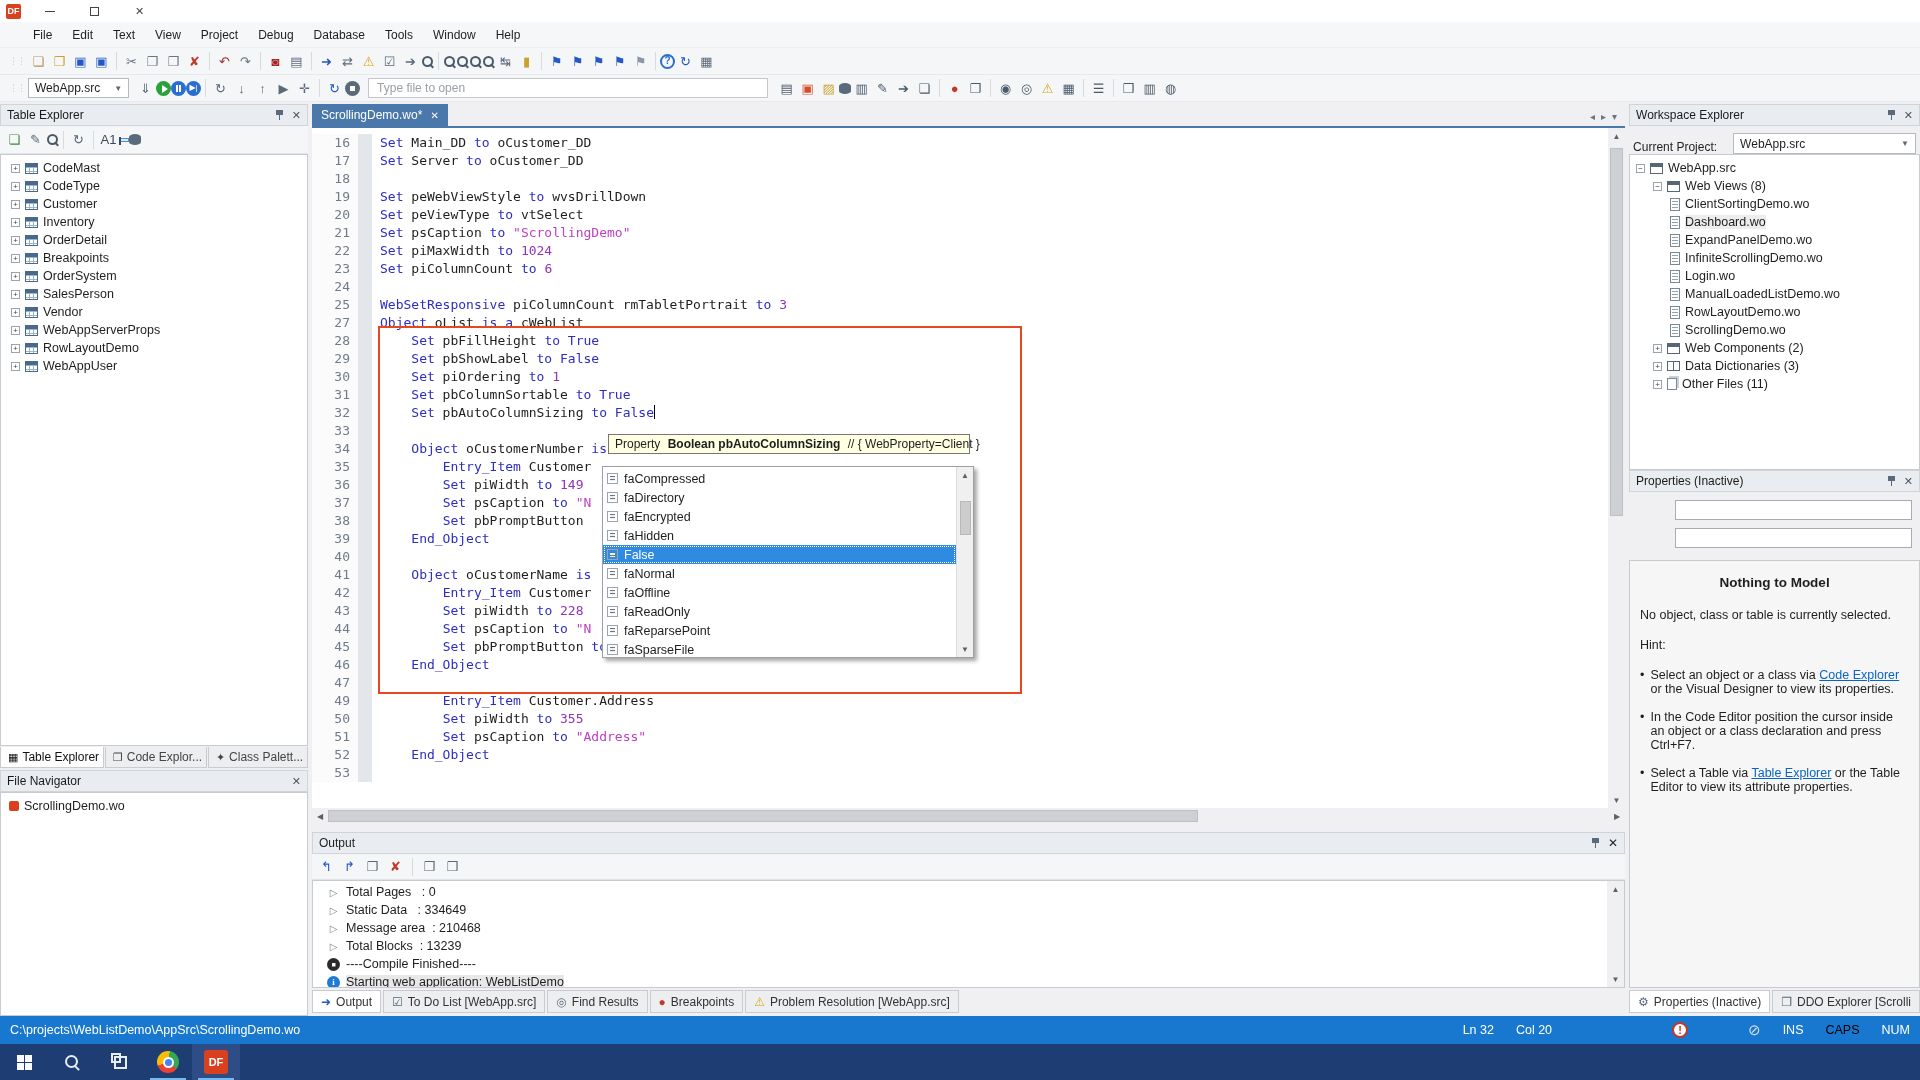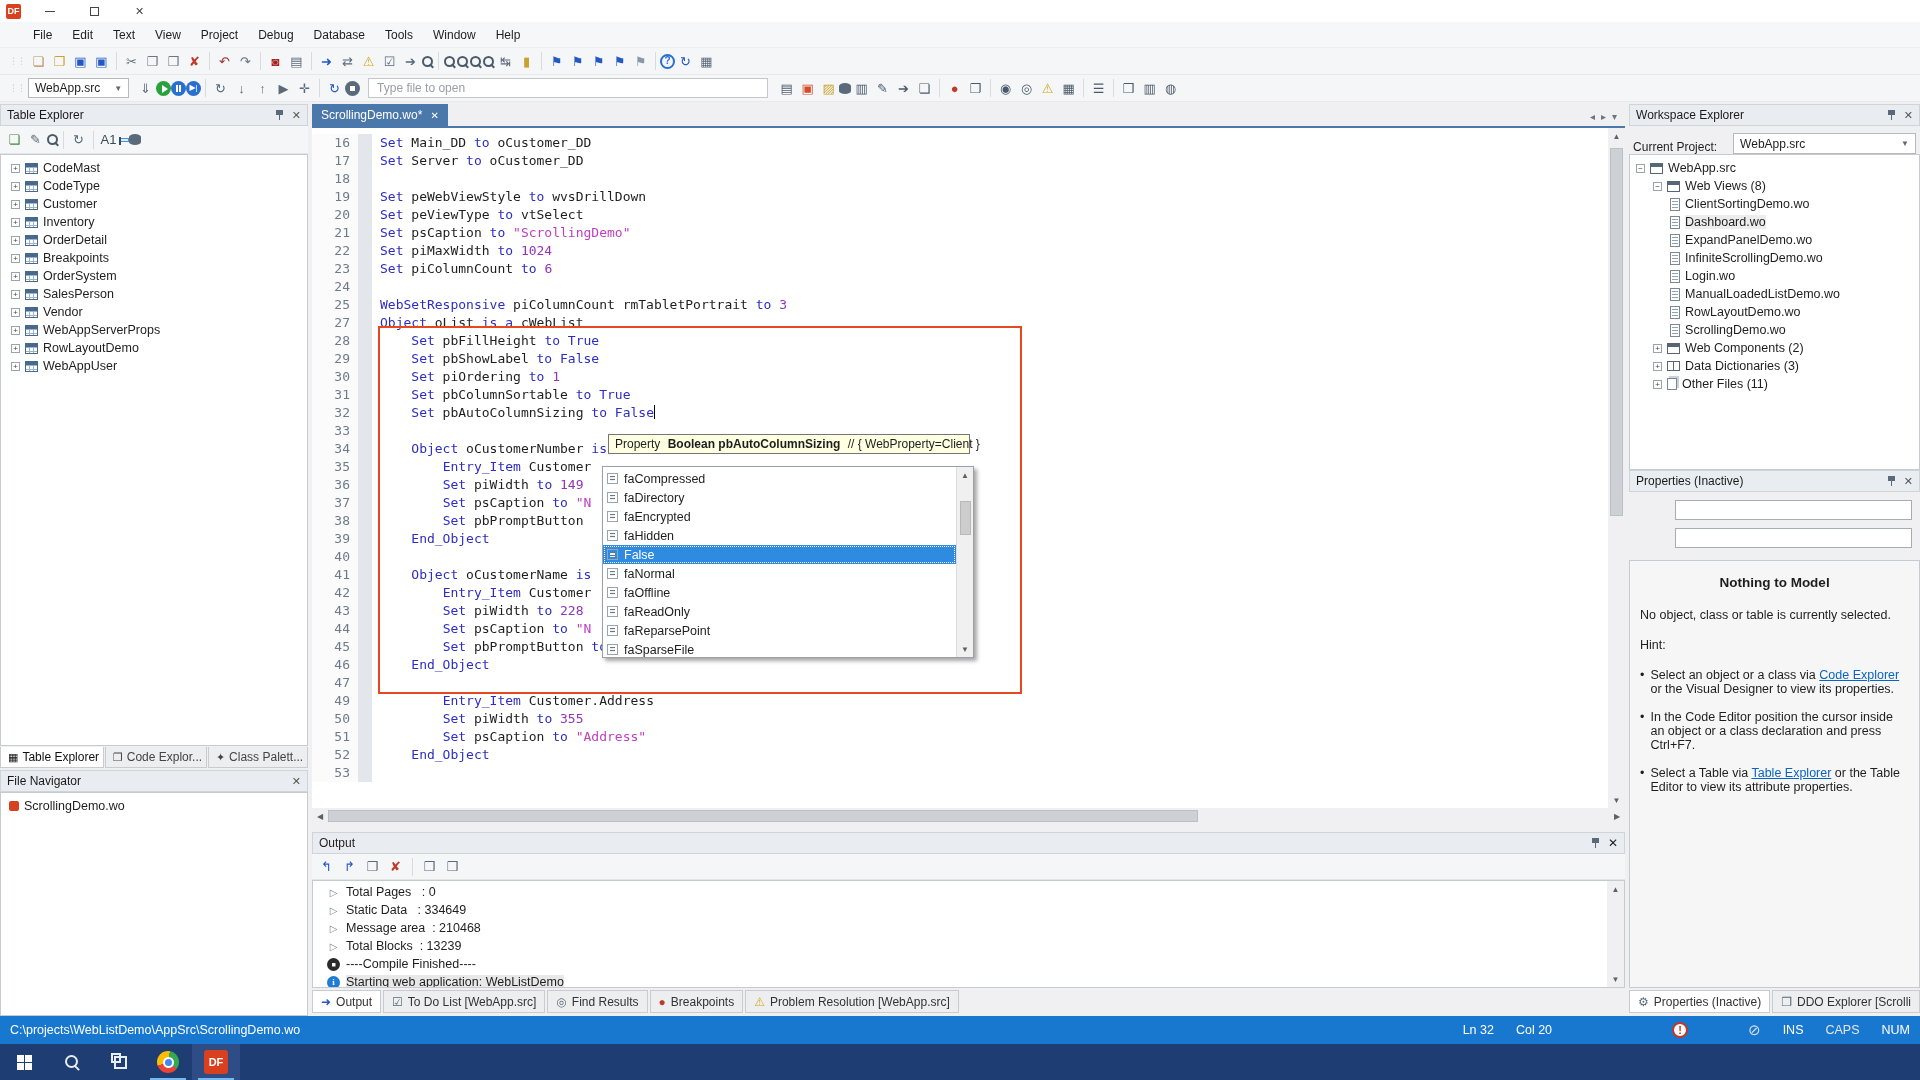--- a/index.html
+++ b/index.html
@@ -143,21 +143,21 @@
   .pinfo h3 { font-size:13.5px; text-align:center; margin-bottom:18px; }
   .pinfo p { font-size:12.5px; margin-bottom:16px; }
   .hintrow { display:flex; gap:6px; font-size:12.5px; margin-bottom:14px; }
   .hintrow .b { flex:none; }
   .link { color:#0a64c8; text-decoration:underline; }
 
   
   .statusbar { height:28px; background:#1878cf; color:#fff; display:flex; align-items:center; padding:0 10px; font-size:12.5px; }
   .statusbar .path { flex:1; }
   .sb-it { margin-left:22px; }
-  .sb-caps { color:#e5e5e5; }
+  .sb-caps { color:#000000; }
   .sb-alert { width:16px; height:16px; border-radius:50%; background:#fff; border:2px solid #c0392b; color:#c0392b;
               font-weight:bold; font-size:11px; display:flex; align-items:center; justify-content:center; margin-left:120px; }
   .sb-block { margin-left:60px; color:#d8dde2; font-size:15px; }
   .taskbar { height:36px; background:#1e3d73; display:flex; align-items:stretch; }
   .tk { width:48px; display:flex; align-items:center; justify-content:center; position:relative; }
   .tk.active { background:#2e4d86; }
   .tk .uline { position:absolute; bottom:0; left:6px; right:6px; height:2px; background:#76b9ed; }
   .win-logo { display:grid; grid-template-columns:7px 7px; grid-template-rows:7px 7px; gap:1px; }
   .win-logo span { background:#fff; }
   .tk-search { position:relative; width:16px; height:16px; }

